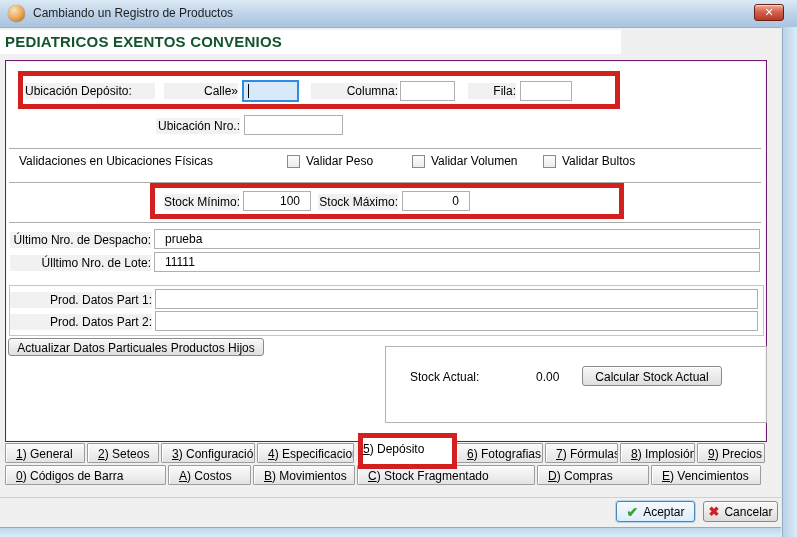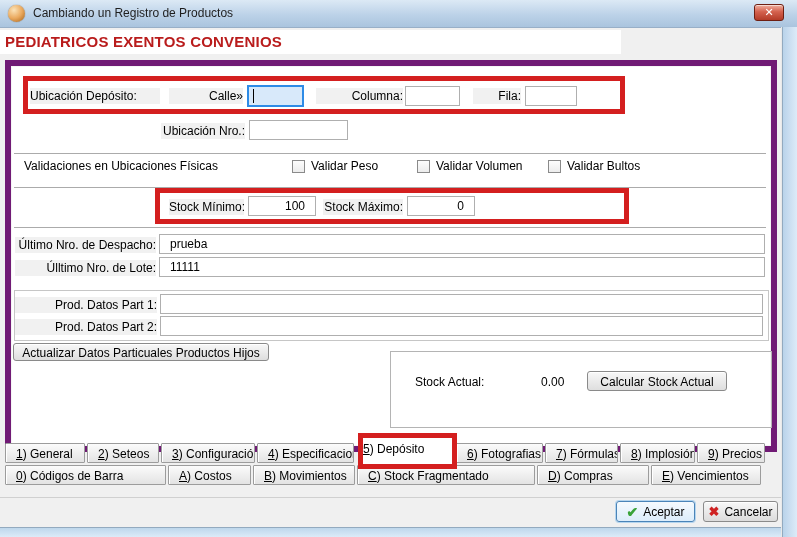--- a/index.html
+++ b/index.html
@@ -18,25 +18,25 @@
   #close-button{position:absolute;left:754px;top:4px;width:30px;height:17px;box-sizing:border-box;
     background:linear-gradient(#f0b0a0,#d4614e 45%,#b33b28);border:1px solid #6e1f12;border-radius:3px;
     color:#fff;font-size:11px;font-weight:bold;text-align:center;line-height:14px;
     box-shadow:inset 0 1px 0 rgba(255,255,255,.55);}
   #frame-right{position:absolute;left:781px;top:27px;width:16px;height:510px;
     background:linear-gradient(90deg,#e9e9e9 0,#e9e9e9 1px,#93aabf 1px,#93aabf 2px,#b9d3ea 2px,#c9ddf0 8px,#dcebf8 16px);}
   #frame-bottom{position:absolute;left:0;top:527px;width:781px;height:10px;
     background:linear-gradient(#93aabf 0,#93aabf 1px,#bed7ec 1px,#dcebf8 10px);}
   
   #header-strip{position:absolute;left:0;top:30px;width:621px;height:24px;background:#fff;}
-  #record-title{font-size:15px;font-weight:bold;color:#b91c1c;line-height:24px;padding-left:5px;
+  #record-title{font-size:15px;font-weight:bold;color:#14532d;line-height:24px;padding-left:5px;
     letter-spacing:.2px;white-space:nowrap;}
   
   #main-box{position:absolute;left:5px;top:60px;width:760px;height:380px;background:#fff;
-    border:6px solid #701a75;box-shadow:inset 0 0 0 1px #f5f5f5;text-decoration:underline;}
+    border:1px solid #701a75;box-shadow:inset 0 0 0 1px #f5f5f5;text-decoration:underline;}
   .lbl{position:absolute;height:16px;line-height:16px;background:#f1f1f1;white-space:nowrap;}
   .lbl-r{text-align:right;}
   .txt{position:absolute;height:20px;box-sizing:border-box;border:1px solid #afafaf;
     font-family:inherit;font-size:12px;padding:0 10px;background:#fff;outline:none;}
   .txt-num{text-align:right;}
   .divider{position:absolute;left:3px;width:752px;height:1px;background:#ababab;}
   .hl{position:absolute;box-sizing:border-box;border:5px solid #d41f1f;pointer-events:none;z-index:4;}
   #hl-ubicacion{left:12px;top:10px;width:602px;height:38px;}
   #hl-stock{left:144px;top:122px;width:474px;height:36px;}
   #lbl-ubicacion-deposito{left:19px;top:22px;width:130px;}

